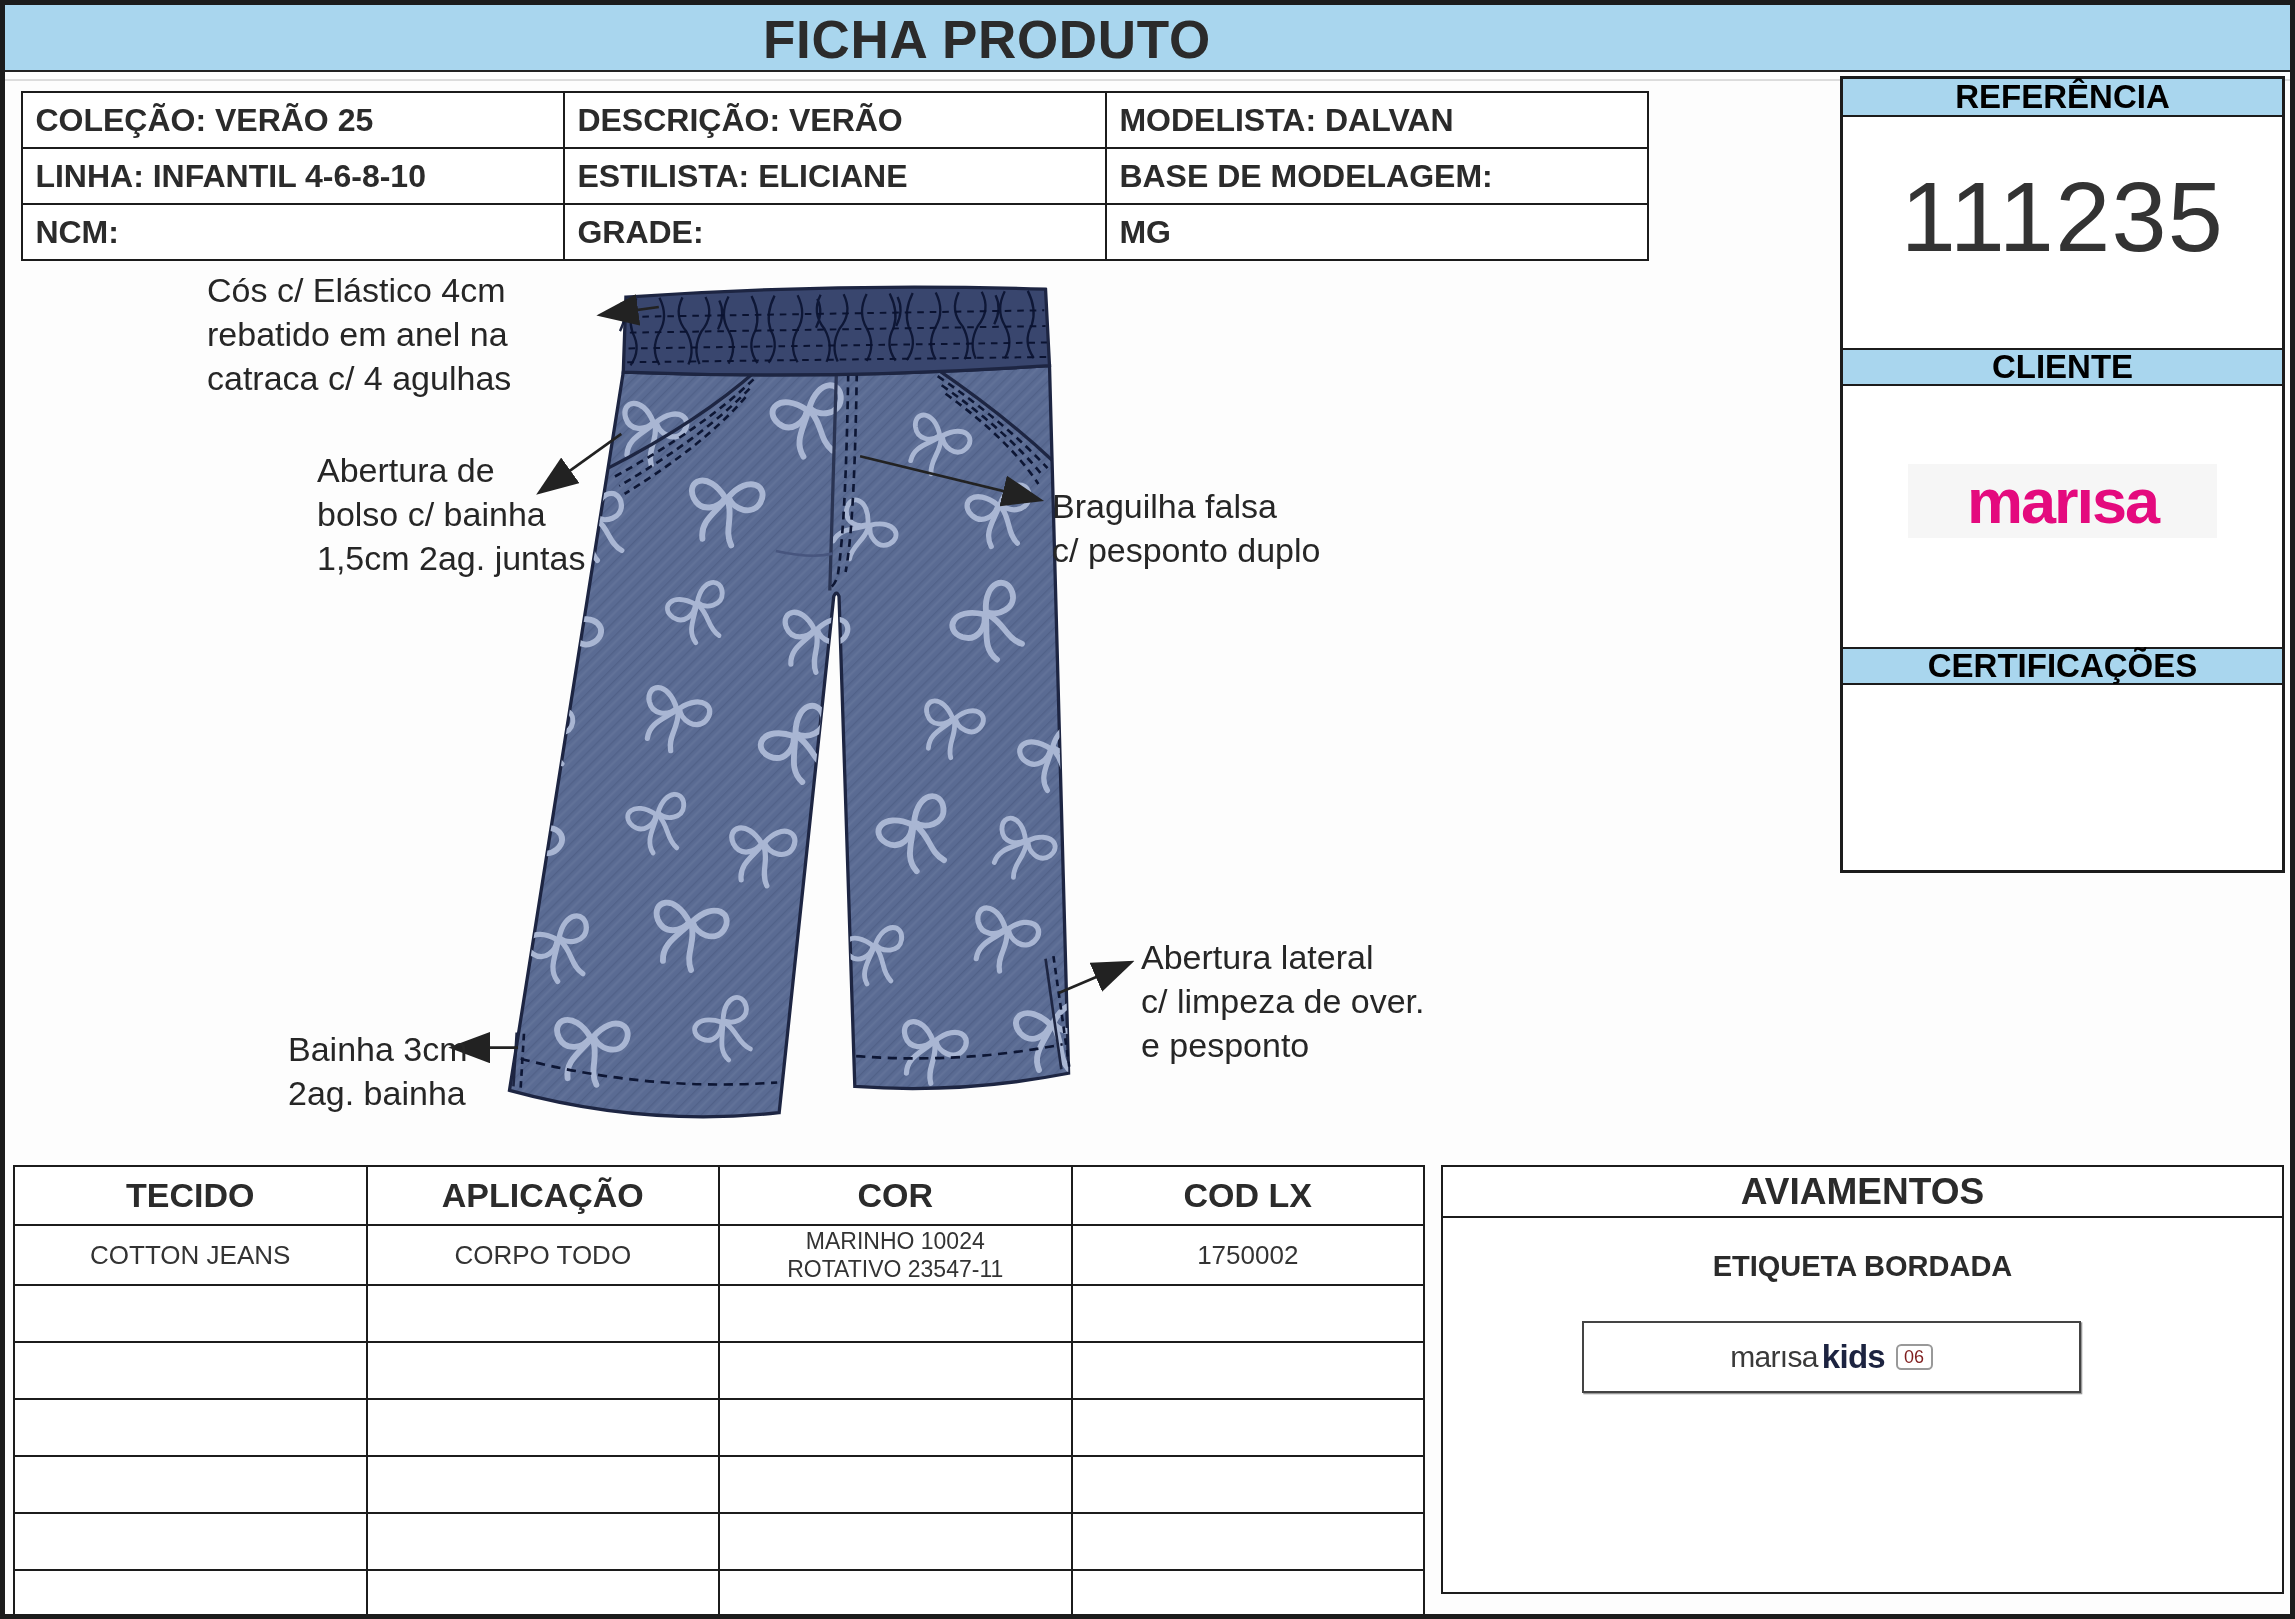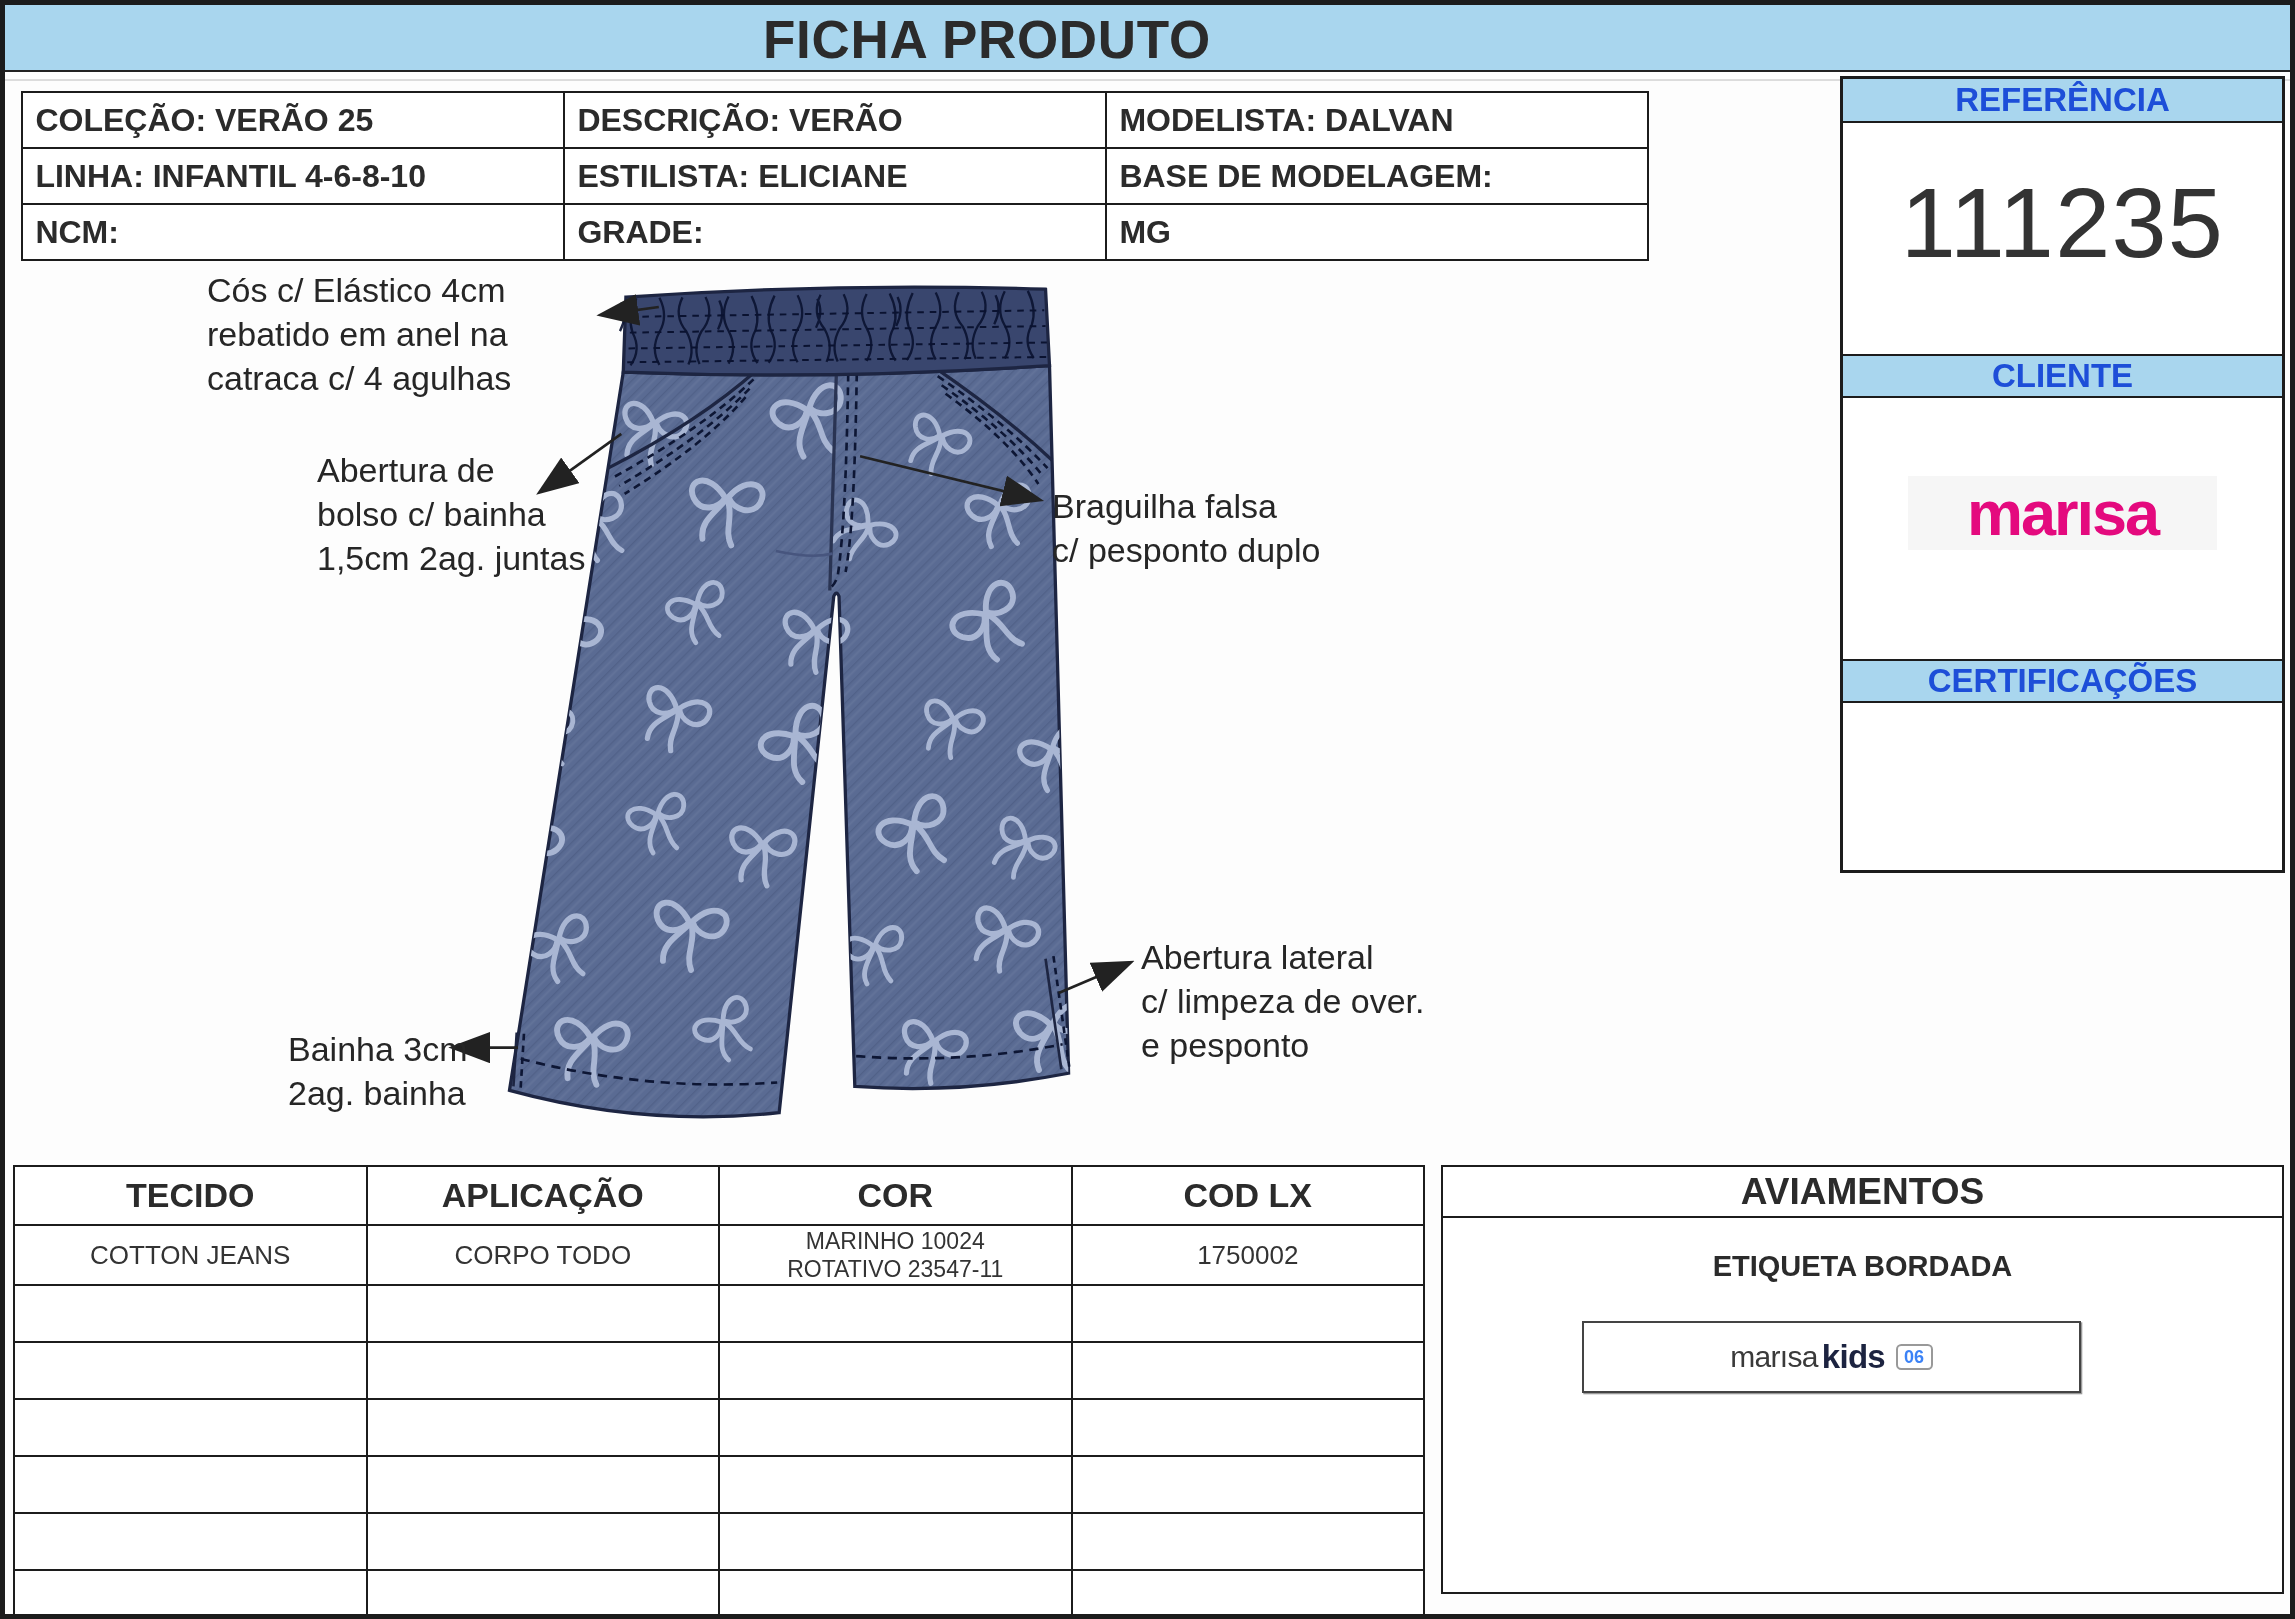--- a/index.html
+++ b/index.html
@@ -16,23 +16,23 @@
 
   
   table{border-collapse:collapse;}
   #info-table{position:absolute;left:16.4px;top:86px;width:1628px;table-layout:fixed;}
   #info-table td{border:2.6px solid #1c1c1c;height:54px;padding:0 0 0 12px;
                  font-size:32px;font-weight:bold;color:#2b2b2b;background:#fff;}
 
   
   #ref-panel{position:absolute;left:1835px;top:71px;width:445px;height:797px;
              border:3.3px solid #1c1c1c;box-sizing:border-box;background:#fff;}
-  .p-hdr{height:44px;background:var(--header_blue);border-bottom:2.6px solid #1c1c1c;
+  .p-hdr{height:38px;background:var(--header_blue);border-bottom:2.6px solid #1c1c1c;
          display:flex;align-items:center;justify-content:center;
-         font-size:33px;font-weight:bold;color:#1d4ed8;box-sizing:border-box;}
+         font-size:33px;font-weight:bold;color:#000000;box-sizing:border-box;}
   .p-hdr.mid{border-top:2.6px solid #1c1c1c;margin-top:32px;}
   #ref-number{height:199px;display:flex;align-items:center;justify-content:center;
               font-size:99px;font-weight:400;color:#333;letter-spacing:1.3px;}
   #client-box{height:229px;display:flex;align-items:center;justify-content:center;}
   #marisa-logo{width:309px;height:74px;background:#f6f6f6;display:flex;align-items:center;justify-content:center;}
   #marisa-logo span{font-size:63px;font-weight:bold;color:var(--brand_pink);letter-spacing:-2px;}
   #cert-box{height:205px;}
 
   
   .ann{position:absolute;}
@@ -56,21 +56,21 @@
   
   #avia-panel{position:absolute;left:1436px;top:1160px;width:843px;height:429px;
               border:2.6px solid #1c1c1c;box-sizing:border-box;background:#fff;}
   #avia-hdr{height:51px;border-bottom:2.6px solid #1c1c1c;display:flex;align-items:center;justify-content:center;
             font-size:37px;font-weight:bold;color:#2b2b2b;box-sizing:border-box;}
   #etiqueta{margin-top:32px;text-align:center;font-size:29px;font-weight:bold;color:#2b2b2b;}
   #tag-box{margin:38px 0 0 139px;width:495px;height:68px;border:2.6px solid #444;background:#fff;
            display:flex;align-items:center;justify-content:center;box-shadow:1.3px 1.3px 0 #999;}
   #tag-box .brand{font-size:30px;color:#3a3a3a;letter-spacing:-0.7px;}
   #tag-box .brand-bold{font-size:33px;font-weight:bold;color:#1c2340;margin-left:4px;letter-spacing:-0.7px;}
-  #tag-box .badge{margin-left:10.5px;font-size:18px;font-weight:bold;color:#3b82f6;
+  #tag-box .badge{margin-left:10.5px;font-size:18px;font-weight:normal;color:#7f1d1d;
                   border:2px solid #999;border-radius:5.3px;padding:0.7px 6.6px;}
 </style>
 </head>
 <body>
 
 <div id="sheet">
 
   <div class="titlebar">
     <span class="ttl">FICHA PRODUTO</span>
   </div>

